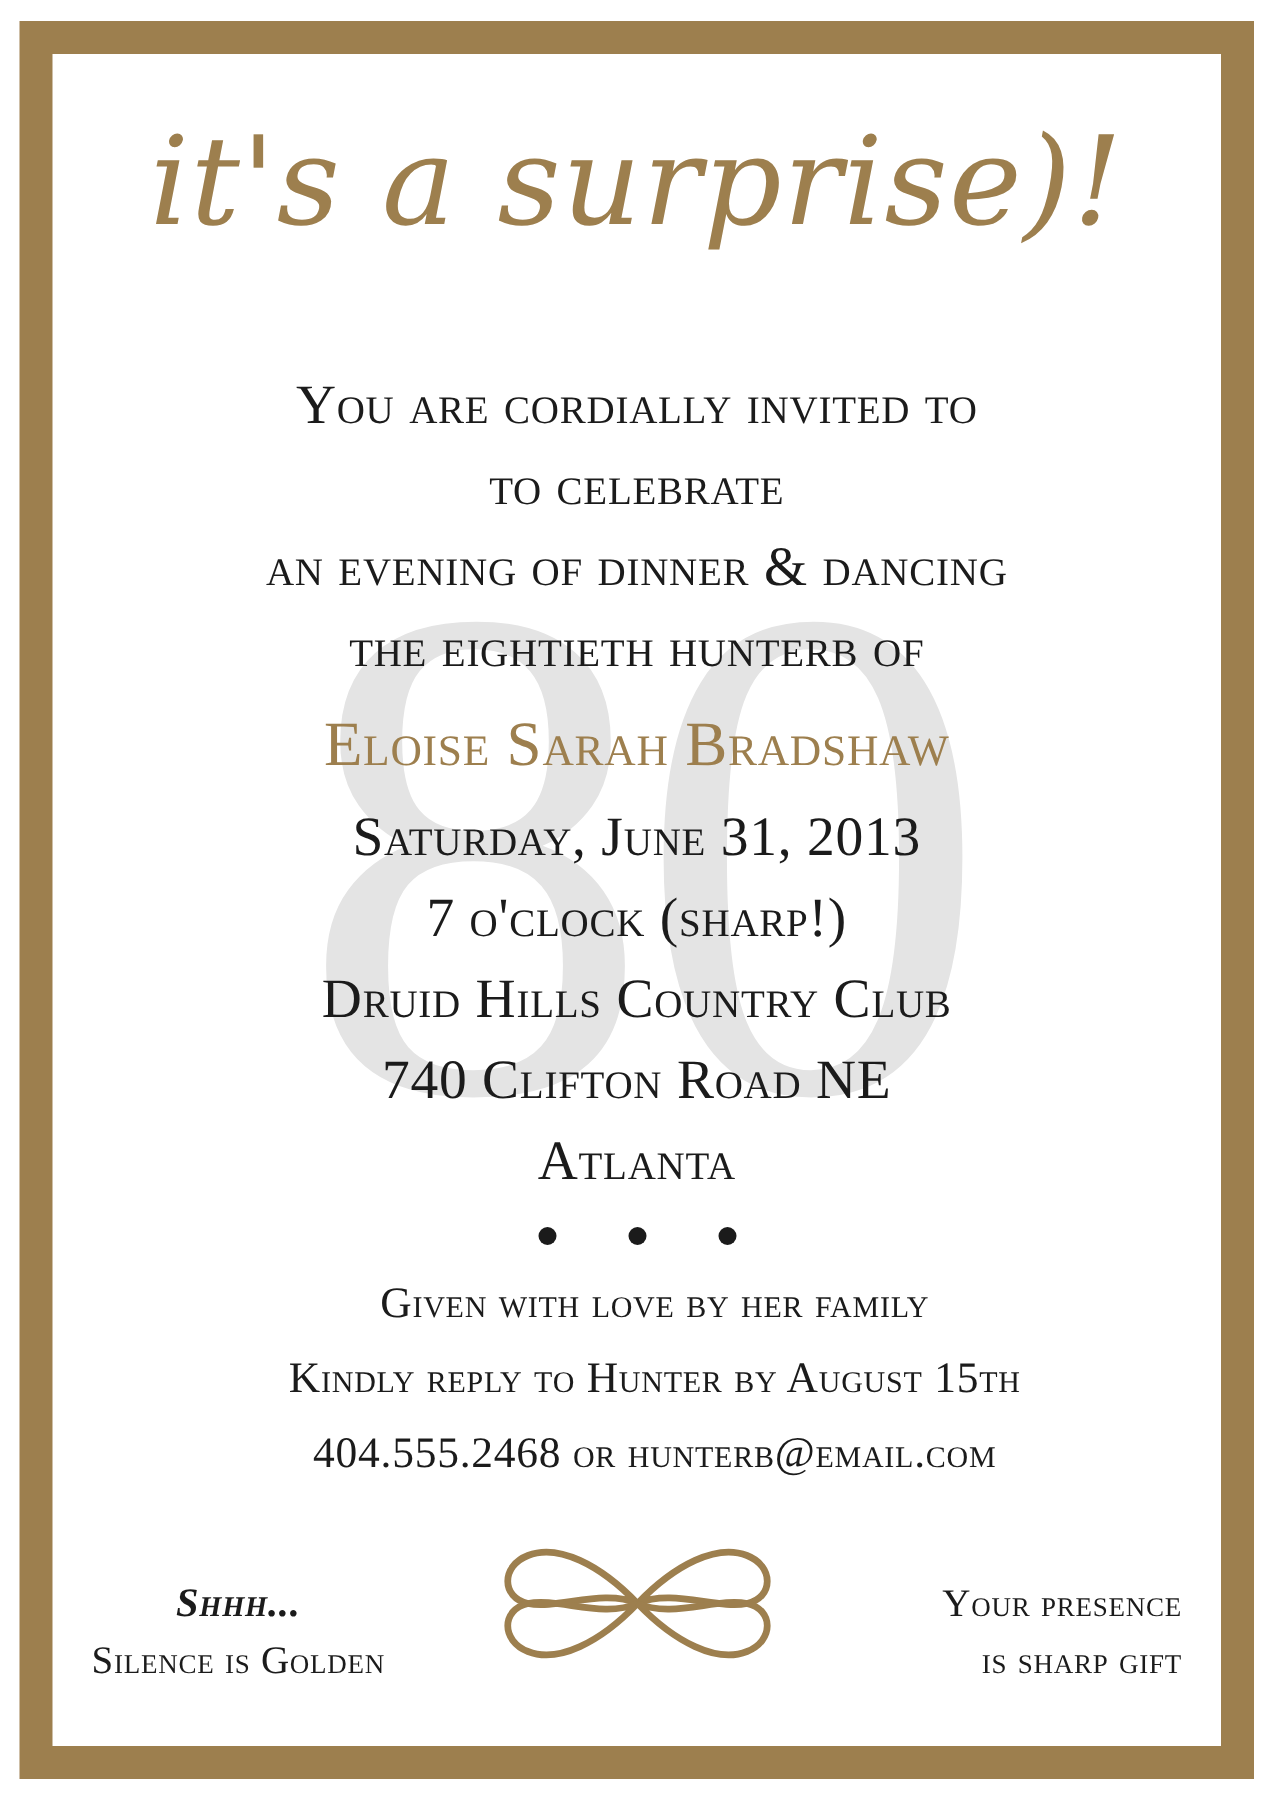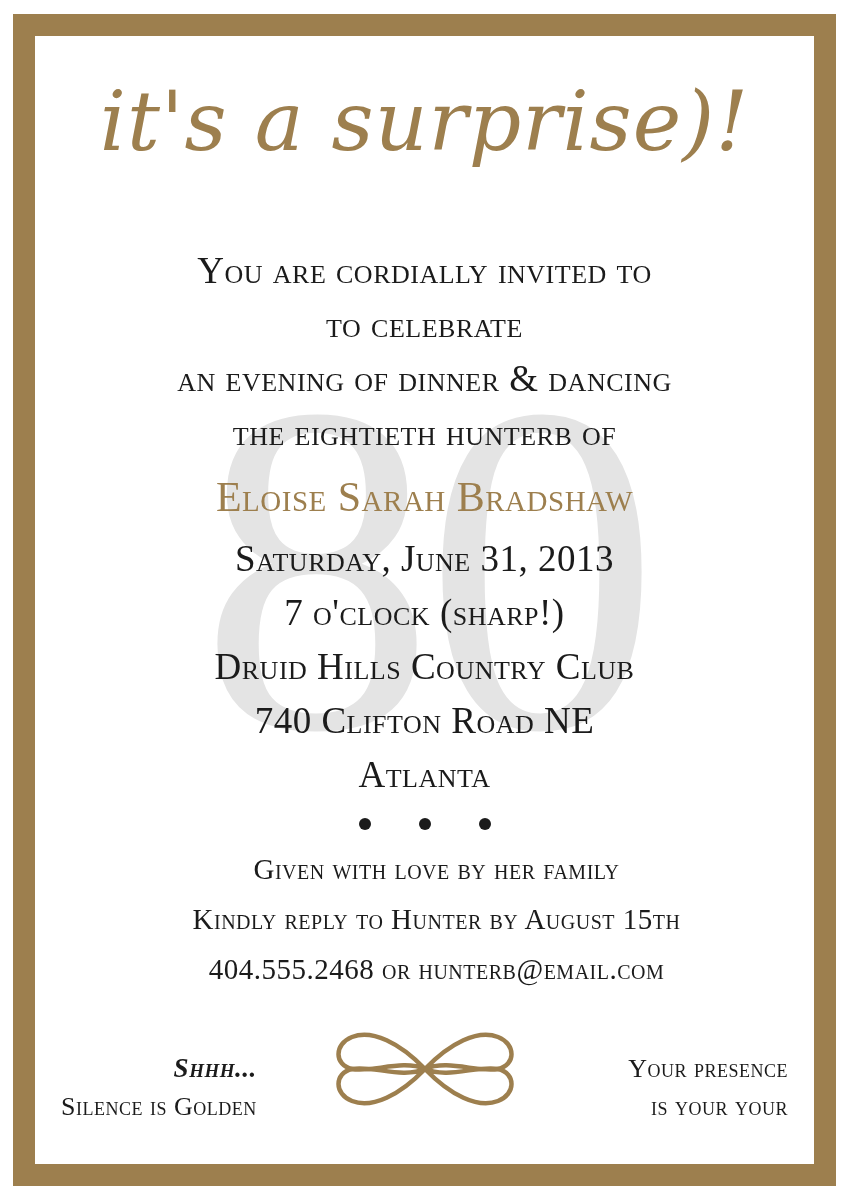--- a/index.html
+++ b/index.html
@@ -128,21 +128,21 @@
     transform: translateX(-50%);
     bottom: 32px;
     width: 230px;
     height: 125px;
   }
 
   .footer-left {
     position: absolute;
     left: 26px;
     bottom: 38px;
-    text-align: right;
+    text-align: center;
   }
   .footer-right {
     position: absolute;
     right: 26px;
     bottom: 38px;
     text-align: right;
   }
   .footer-left .f1 {
     font-family: "Liberation Serif", serif;
     font-style: italic;
@@ -212,18 +212,18 @@
         </g>
       </svg>
 
       <div class="footer-left">
         <div class="f1">Shhh...</div>
         <div class="f2">Silence is Golden</div>
       </div>
 
       <div class="footer-right">
         <div class="f1">Your presence</div>
-        <div class="f2">is your your</div>
+        <div class="f2">is sharp gift</div>
       </div>
 
     </div>
   </div>
 </div>
 
 </body></html>

